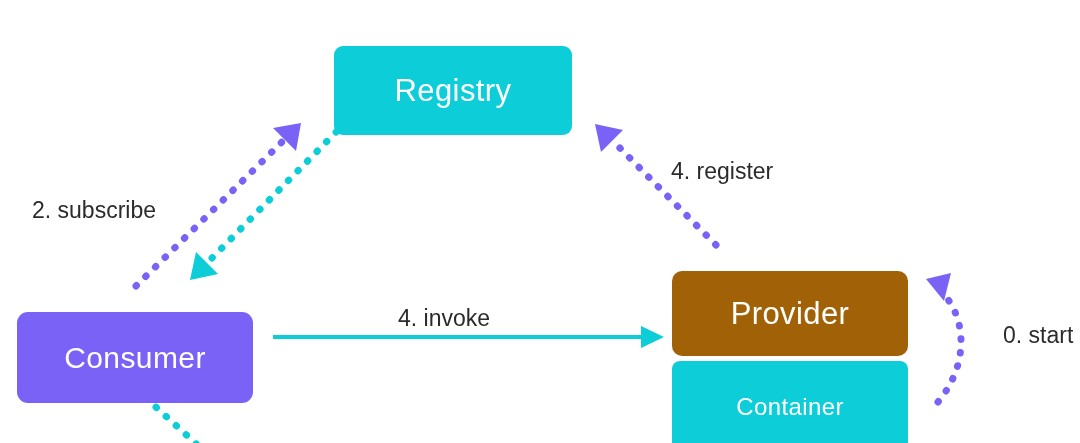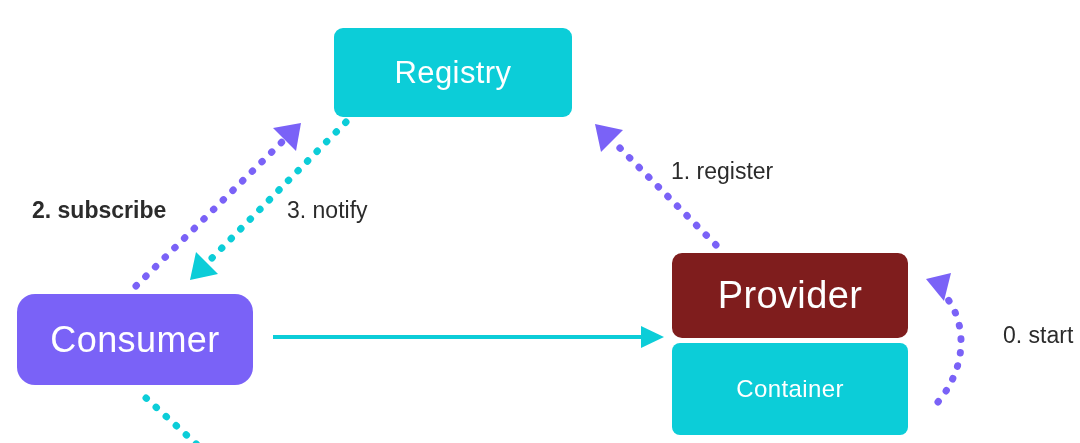--- a/index.html
+++ b/index.html
@@ -22,66 +22,67 @@
     position: absolute;
     display: flex;
     align-items: center;
     justify-content: center;
     box-sizing: border-box;
     color: #ffffff;
     font-family: "Liberation Sans", sans-serif;
     font-weight: 400;
     letter-spacing: 0.4px;
     user-select: none;
+    margin-top: 18px;
   }
   .node-registry {
     left: 334px;
     top: 28px;
     width: 238px;
     height: 89px;
     background: #0ccdd8;
     border-radius: 9px;
     font-size: 31px;
   }
   .node-consumer {
     left: 17px;
     top: 294px;
     width: 236px;
     height: 91px;
     background: #7a62f7;
-    border-radius: 18px;
-    font-size: 36px;
+    border-radius: 11px;
+    font-size: 30px;
   }
   .node-provider {
     left: 672px;
     top: 253px;
     width: 236px;
     height: 85px;
-    background: #7f1d1d;
+    background: #a16207;
     border-radius: 10px;
-    font-size: 38px;
+    font-size: 31px;
   }
   .node-container {
     left: 672px;
     top: 343px;
     width: 236px;
     height: 92px;
     background: #0ccdd8;
     border-radius: 8px;
     font-size: 24px;
   }
   .edge-label {
     position: absolute;
     color: #2b2b2b;
     font-family: "Liberation Sans", sans-serif;
     font-size: 23px;
     white-space: nowrap;
     user-select: none;
   }
-  .lbl-subscribe { left: 32px;  top: 197px; font-weight: bold; }
+  .lbl-subscribe { left: 32px;  top: 197px; }
   .lbl-notify    { left: 287px; top: 197px; }
   .lbl-register  { left: 671px; top: 158px; }
   .lbl-invoke    { left: 398px; top: 305px; }
   .lbl-start     { left: 975px; top: 322px; margin-left: 28px; }
 
   #edges {
     position: absolute;
     left: 0;
     top: 0;
     width: 1080px;
@@ -147,21 +148,21 @@
   <div class="node node-provider">
     <span>Provider</span>
   </div>
 
   <div class="node node-container">
     <span>Container</span>
   </div>
 
   <div class="edge-label lbl-start">0. start</div>
 
-  <div class="edge-label lbl-register">1. register</div>
+  <div class="edge-label lbl-register">4. register</div>
 
   <div class="edge-label lbl-subscribe">2. subscribe</div>
 
-  <div class="edge-label lbl-notify">3. notify</div>
 
+  <div class="edge-label lbl-invoke">4. invoke</div>
 
 
 </div>
 
 </body></html>

